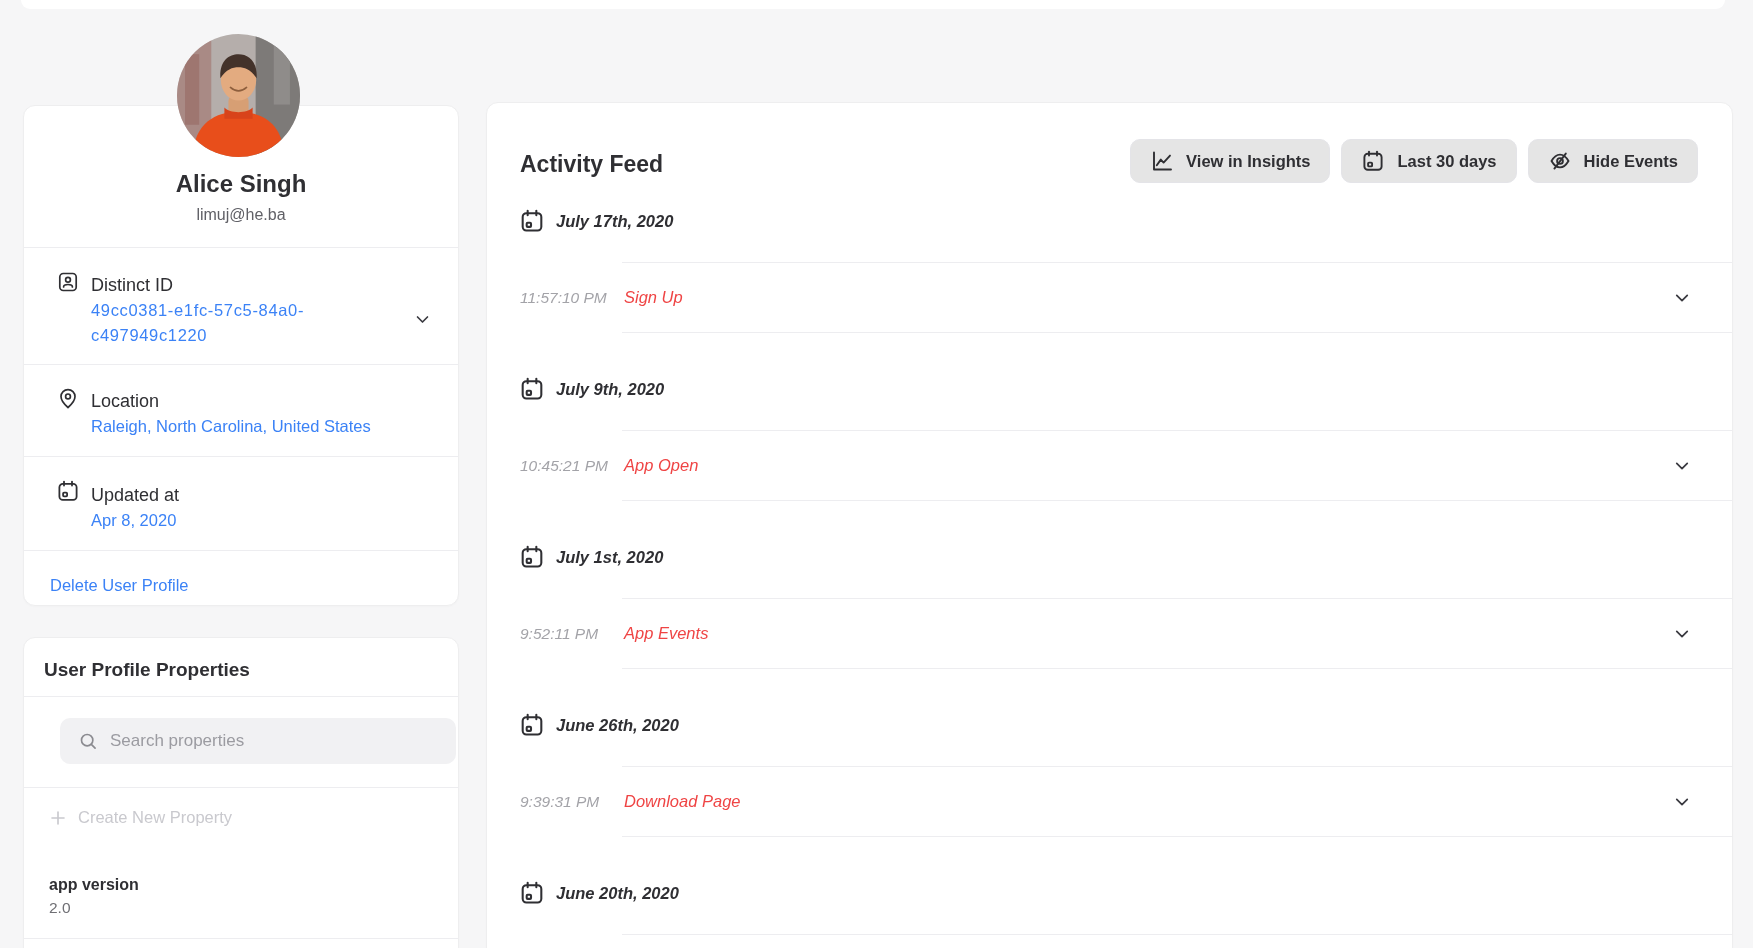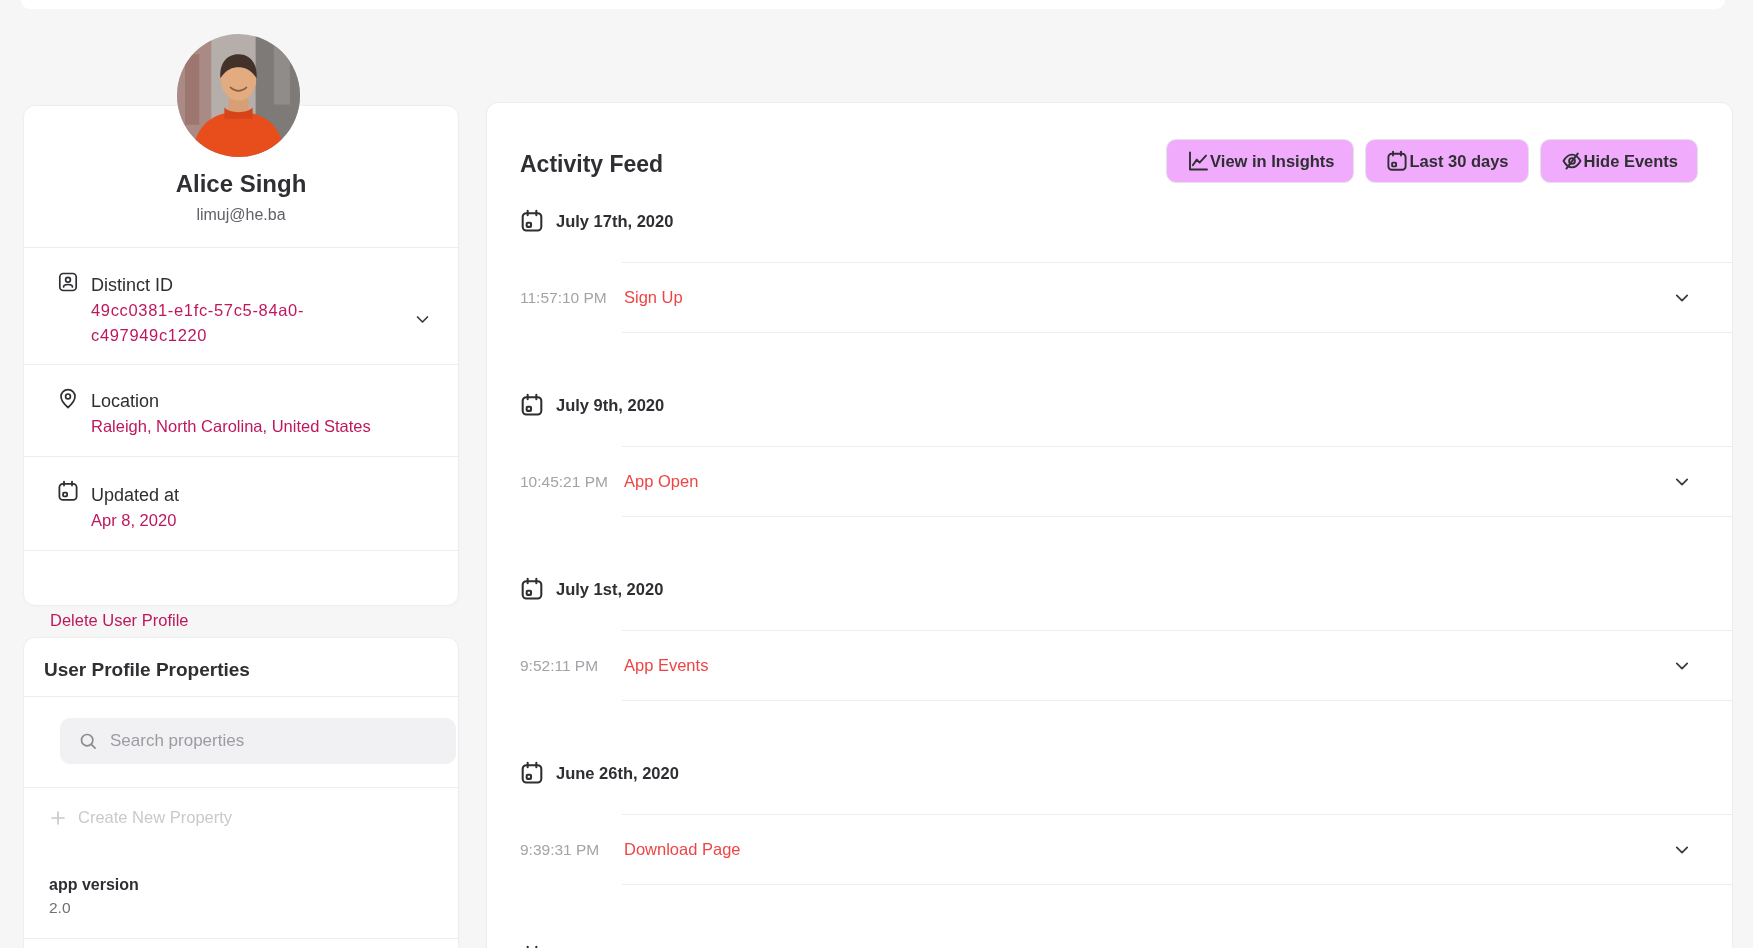--- a/index.html
+++ b/index.html
@@ -20,25 +20,25 @@
   
   #profile-card{left:23px;top:105px;width:436px;height:501px;}
   .avatar{position:absolute;left:177px;top:34px;width:123px;height:123px;border-radius:50%;
           overflow:hidden;z-index:5;}
   .p-name{position:absolute;top:63px;left:0;right:0;text-align:center;
           font-size:24px;line-height:30px;font-weight:700;}
   .p-email{position:absolute;top:98px;left:0;right:0;text-align:center;
            font-size:16px;line-height:22px;color:#606066;}
   .prow-icon{position:absolute;left:32px;width:24px;height:24px;color:#2f2f33;}
   .prow-label{position:absolute;left:67px;font-size:18px;line-height:26px;font-weight:400;}
-  .prow-value{position:absolute;left:67px;font-size:16.5px;line-height:25px;color:#be185d;}
+  .prow-value{position:absolute;left:67px;font-size:16.5px;line-height:25px;color:#3b82f6;}
   .id-value{width:252px;letter-spacing:.04em;}
   .id-chevron{position:absolute;left:390px;top:205px;width:17px;height:17px;color:#3a3a40;cursor:pointer;}
   .delete-btn{position:absolute;left:26px;top:468px;background:none;border:none;padding:0;
-              font-family:inherit;font-size:16.5px;line-height:22px;font-weight:500;color:#be185d;margin-top:35px;}
+              font-family:inherit;font-size:16.5px;line-height:22px;font-weight:500;color:#3b82f6;}
 
   
   #properties-card{left:23px;top:637px;width:436px;height:340px;}
   .props-title{position:absolute;left:20px;top:20px;font-size:19px;line-height:24px;font-weight:700;}
   .searchbox{position:absolute;left:36px;top:80px;width:396px;height:46px;border-radius:10px;
              background:#f1f1f3;box-sizing:border-box;display:flex;align-items:center;}
   .searchbox .sicon{width:20px;height:20px;margin-left:18px;color:#8b8b90;flex:none;}
   .searchbox input{flex:1;margin:0 14px 0 10px;border:none;background:transparent;outline:none;
                    font-family:inherit;font-size:17px;color:#2f2f33;}
   .searchbox input::placeholder{color:#9b9ba1;}
@@ -47,26 +47,26 @@
               font-size:16.5px;font-weight:500;color:#c9c9ce;}
   .create-btn .picon{width:18px;height:18px;color:#c9c9ce;}
   .prop-item{position:absolute;left:25px;top:236px;}
   .prop-name{font-size:16px;line-height:22px;font-weight:700;}
   .prop-value{font-size:15.5px;line-height:24px;color:#6f6f74;}
 
   
   #feed-card{left:486px;top:102px;width:1247px;height:870px;overflow:hidden;}
   .feed-title{position:absolute;left:33px;top:44px;font-size:23px;line-height:34px;font-weight:700;}
   .feed-buttons{position:absolute;right:34px;top:36px;display:flex;gap:11px;}
-  .btn{display:inline-flex;align-items:center;height:44px;padding:0 19px;
-       background:#f0abfc;border:1px solid #e4e4e8;border-radius:10px;cursor:pointer;
+  .btn{display:inline-flex;align-items:center;gap:12px;height:44px;padding:0 19px;
+       background:#e5e5e5;border:1px solid #e4e4e8;border-radius:10px;cursor:pointer;
        font-family:inherit;font-size:16.5px;font-weight:600;color:#2f2f33;box-sizing:border-box;}
   .btn .bicon{width:24px;height:24px;color:#2f2f33;flex:none;}
   .feed-groups{position:absolute;left:0;right:0;top:105px;}
-  .feed-group{margin-bottom:59px;}
+  .feed-group{margin-bottom:43px;font-style:italic;}
   .feed-date{display:flex;align-items:center;gap:11px;padding-left:32px;height:26px;}
   .feed-date .cal{width:26px;height:26px;color:#2f2f33;flex:none;}
   .feed-date-label{font-size:16.5px;font-weight:700;}
   .event-row{position:relative;margin-top:28px;height:71px;display:flex;align-items:center;}
   .event-row::before,.event-row::after{content:"";position:absolute;left:135px;right:0;height:1px;
        background:#ededf0;}
   .event-row::before{top:0;}
   .event-row::after{bottom:0;}
   .ev-time{margin-left:33px;width:104px;font-size:15.5px;color:#a3a3a8;flex:none;}
   .ev-name{font-size:16.5px;font-weight:500;color:#ef4444;}

